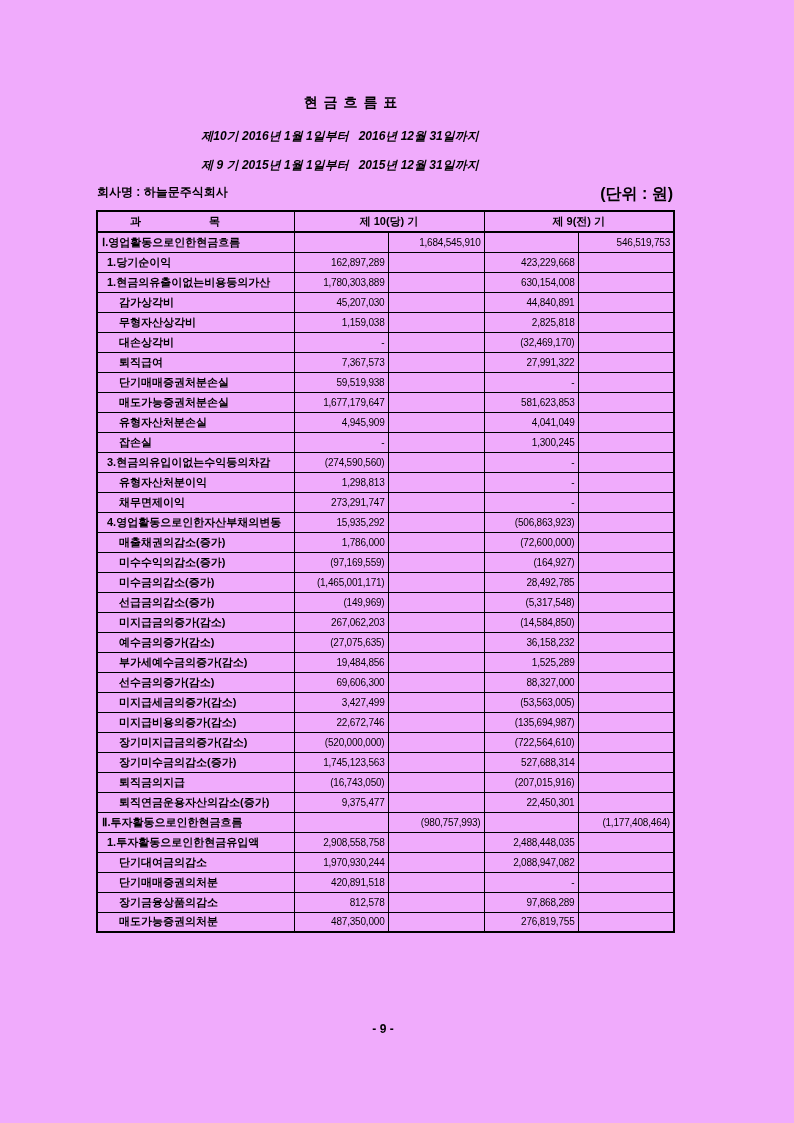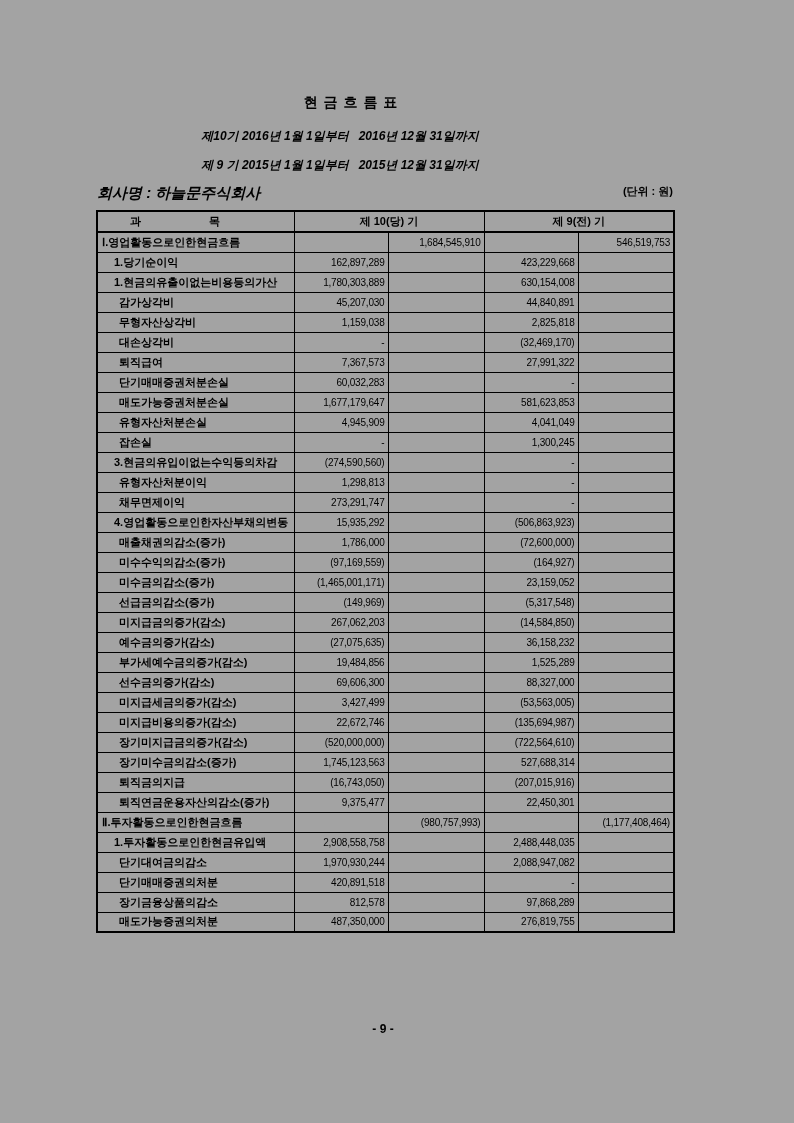--- a/index.html
+++ b/index.html
@@ -1,40 +1,40 @@
 <!DOCTYPE html>
 <html><head>
 <meta charset="utf-8">
 <style>
   * { margin:0; padding:0; box-sizing:border-box; }
   html,body { width:794px; height:1123px; background:#ffffff; color:#000000;
               font-family:"Liberation Sans", sans-serif; }
-  .page { position:relative; width:794px; height:1123px; background:#a3a3a3; overflow:hidden; }
+  .page { position:relative; width:794px; height:1123px; background:#f0abfc; overflow:hidden; }
 
   .doc-title { position:absolute; top:94px; left:351px; transform:translateX(-50%);
                font-size:14px; font-weight:bold; letter-spacing:1px; white-space:pre; }
   .period { position:absolute; left:340px; transform:translateX(-50%);
             font-size:12px; font-weight:bold; white-space:pre;font-style:italic; }
   .period-1 { top:128px; }
   .period-2 { top:157px; }
-  .company { position:absolute; top:184px; left:97px; font-size:15px; font-weight:bold; white-space:pre;font-style:italic; }
-  .unit    { position:absolute; top:184px; right:121px; font-size:11px; font-weight:bold; white-space:pre; }
+  .company { position:absolute; top:184px; left:97px; font-size:12px; font-weight:bold; white-space:pre; }
+  .unit    { position:absolute; top:184px; right:121px; font-size:16px; font-weight:bold; white-space:pre; }
 
   table.cf-table { position:absolute; left:96px; top:210px; width:577px;
                    border-collapse:collapse; table-layout:fixed;
                    border:2px solid #000; }
   .cf-table th, .cf-table td { border:1px solid #000; padding:0; overflow:hidden;
                                white-space:nowrap; vertical-align:middle; }
   .cf-table thead th { height:21px; font-size:11px; font-weight:bold;
                        border-bottom:2px solid #000; text-align:center; }
   .cf-table tbody tr { height:20px; }
   .acct-head-inner { display:flex; justify-content:space-between; width:90px; margin-left:32px; }
   td.acct { font-size:11px; font-weight:bold; text-align:left;margin-left:12px; }
   td.acct.lvl0 { padding-left:4px; }
-  td.acct.lvl1 { padding-left:16px; }
+  td.acct.lvl1 { padding-left:9px; }
   td.acct.lvl2 { padding-left:21px; }
   td.num { font-size:10px; text-align:right; padding-right:3px; letter-spacing:-0.2px; }
 
   .page-footer { position:absolute; top:1022px; left:383px; transform:translateX(-50%);
                  font-size:12px; font-weight:bold; white-space:pre; }
 </style>
 </head>
 <body>
 
 <div class="page">
@@ -112,21 +112,21 @@
         </tr>
         <tr>
           <td class="acct lvl2">퇴직급여</td>
           <td class="num">7,367,573</td>
           <td class="num"></td>
           <td class="num">27,991,322</td>
           <td class="num"></td>
         </tr>
         <tr>
           <td class="acct lvl2">단기매매증권처분손실</td>
-          <td class="num">60,032,283</td>
+          <td class="num">59,519,938</td>
           <td class="num"></td>
           <td class="num">-</td>
           <td class="num"></td>
         </tr>
         <tr>
           <td class="acct lvl2">매도가능증권처분손실</td>
           <td class="num">1,677,179,647</td>
           <td class="num"></td>
           <td class="num">581,623,853</td>
           <td class="num"></td>
@@ -184,21 +184,21 @@
           <td class="acct lvl2">미수수익의감소(증가)</td>
           <td class="num">(97,169,559)</td>
           <td class="num"></td>
           <td class="num">(164,927)</td>
           <td class="num"></td>
         </tr>
         <tr>
           <td class="acct lvl2">미수금의감소(증가)</td>
           <td class="num">(1,465,001,171)</td>
           <td class="num"></td>
-          <td class="num">23,159,052</td>
+          <td class="num">28,492,785</td>
           <td class="num"></td>
         </tr>
         <tr>
           <td class="acct lvl2">선급금의감소(증가)</td>
           <td class="num">(149,969)</td>
           <td class="num"></td>
           <td class="num">(5,317,548)</td>
           <td class="num"></td>
         </tr>
         <tr>

